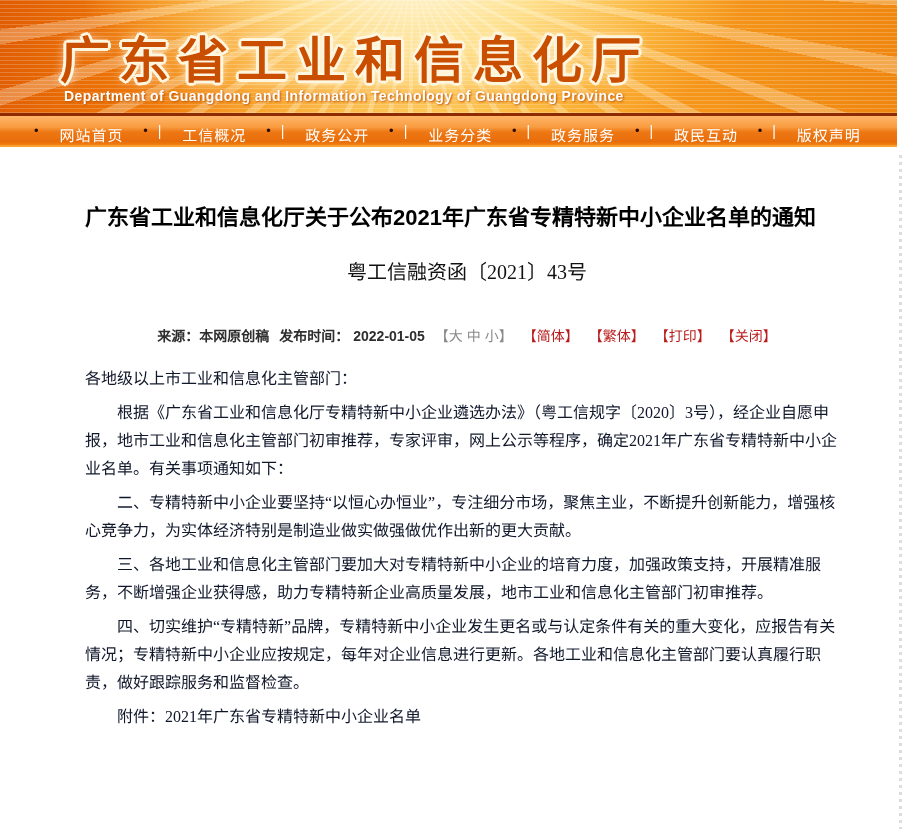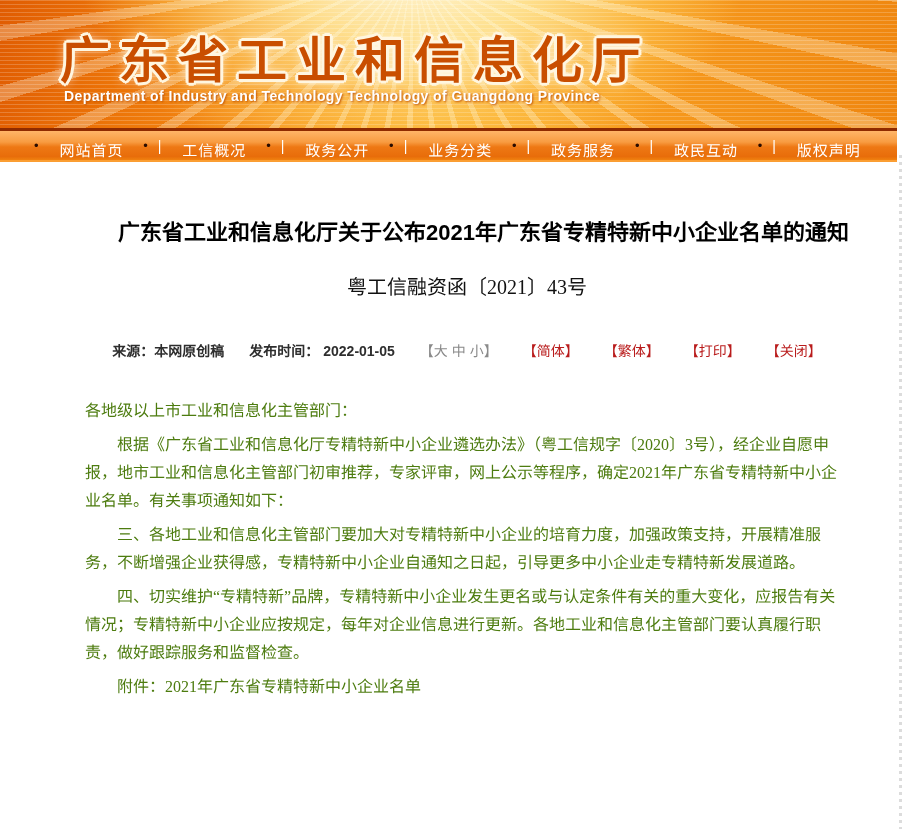--- a/index.html
+++ b/index.html
@@ -7,21 +7,21 @@
     width: 903px; height: 829px;
     background: #ffffff;
     font-family: "Liberation Sans", "DejaVu Sans", sans-serif;
     overflow: hidden;
   }
   .page { position: relative; width: 903px; height: 829px; background: #fff; }
 
   
   .banner {
     position: relative;
-    width: 897px; height: 128px;
+    width: 897px; height: 113px;
     overflow: hidden;
     background:
       repeating-linear-gradient(180deg, rgba(255,255,255,0.20) 0 1px, rgba(255,255,255,0) 1px 4px),
       repeating-conic-gradient(from 140deg at 46% -25%, rgba(255,255,235,0.28) 0deg 2deg, rgba(255,255,235,0) 2deg 8deg),
       radial-gradient(ellipse 430px 290px at 46% -32%, rgba(255,252,235,0.98) 0%, rgba(255,234,160,0.85) 30%, rgba(255,210,95,0.45) 58%, rgba(255,190,60,0) 78%),
       linear-gradient(100deg, #e05c02 0%, #ec7408 14%, #f68f17 32%, #fbaa28 50%, #f89d1f 68%, #f39117 84%, #ef860f 100%);
   }
   .banner-title {
     position: absolute; left: 60px; top: 20px;
     font-size: 50px; font-weight: bold; letter-spacing: 9px;
@@ -55,55 +55,55 @@
 
   
   .edge-dashes {
     position: absolute; right: 1px; top: 155px; bottom: 0; width: 3px;
     background: repeating-linear-gradient(180deg, #dcdcdc 0 3px, rgba(255,255,255,0) 3px 7px);
   }
 
   
   .content { padding: 57px 54px 40px 85px; }
   .article-title {
-    text-align: right;
+    text-align: left;
     font-size: 22px; font-weight: bold; color: #000000;
     letter-spacing: 0px; line-height: 1.25;
   }
   .doc-number {
     text-align: center; margin-top: 24px;
     font-family: "Liberation Serif", "DejaVu Serif", serif;
     font-size: 20px; color: #111111;
   }
   .meta {
     margin-top: 40px;
-    display: flex; justify-content: center; align-items: center; gap: 25px;
+    display: flex; justify-content: center; align-items: center; gap: 10px;
     font-size: 14px; white-space: nowrap;
   }
   .meta-strong { font-weight: bold; color: #2e2e2e; }
   .meta-link { color: #b91c1c; text-decoration: none; cursor: pointer; }
   .meta-link.size { color: #8a8a8a; }
 
   .body-text {
-    margin-top: 37px;
+    margin-top: 20px;
     font-family: "Liberation Serif", "DejaVu Serif", serif;
-    font-size: 16px; line-height: 28px; color: #4d7c0f;
+    font-size: 16px; line-height: 28px; color: #0f172a;
   }
   .body-text p { text-indent: 2em; margin: 6px 0; }
   .body-text p.no-indent { text-indent: 0; }
   .attachment { margin-top: 30px; }
 </style>
 </head>
 <body>
 
 <div class="page">
 
   <header class="banner">
     <div class="banner-title">广东省工业和信息化厅</div>
-    <div class="banner-subtitle">Department of Industry and Technology Technology of Guangdong Province</div>
+    <div class="banner-subtitle">Department of Guangdong and Information Technology of Guangdong Province</div>
   </header>
 
   <nav class="navbar">
     <span class="nav-dot">•</span>
     <a class="nav-item">网站首页</a>
     <span class="nav-sep">
         <span class="nav-dot">•</span>
         <span class="nav-pipe">|</span>
       </span>
     <a class="nav-item">工信概况</a>
@@ -144,20 +144,21 @@
       <a class="meta-link size">【大 中 小】</a>
       <a class="meta-link">【简体】</a>
       <a class="meta-link">【繁体】</a>
       <a class="meta-link">【打印】</a>
       <a class="meta-link">【关闭】</a>
     </div>
 
     <div class="body-text">
       <p class="no-indent">各地级以上市工业和信息化主管部门：</p>
       <p>根据《广东省工业和信息化厅专精特新中小企业遴选办法》（粤工信规字〔2020〕3号），经企业自愿申报，地市工业和信息化主管部门初审推荐，专家评审，网上公示等程序，确定2021年广东省专精特新中小企业名单。有关事项通知如下：</p>
-      <p>三、各地工业和信息化主管部门要加大对专精特新中小企业的培育力度，加强政策支持，开展精准服务，不断增强企业获得感，专精特新中小企业自通知之日起，引导更多中小企业走专精特新发展道路。</p>
+      <p>二、专精特新中小企业要坚持“以恒心办恒业”，专注细分市场，聚焦主业，不断提升创新能力，增强核心竞争力，为实体经济特别是制造业做实做强做优作出新的更大贡献。</p>
+      <p>三、各地工业和信息化主管部门要加大对专精特新中小企业的培育力度，加强政策支持，开展精准服务，不断增强企业获得感，助力专精特新企业高质量发展，地市工业和信息化主管部门初审推荐。</p>
       <p>四、切实维护“专精特新”品牌，专精特新中小企业发生更名或与认定条件有关的重大变化，应报告有关情况；专精特新中小企业应按规定，每年对企业信息进行更新。各地工业和信息化主管部门要认真履行职责，做好跟踪服务和监督检查。</p>
       <p class="attachment">附件：2021年广东省专精特新中小企业名单</p>
     </div>
   </main>
 
   <div class="edge-dashes"></div>
 </div>
 
 </body></html>

